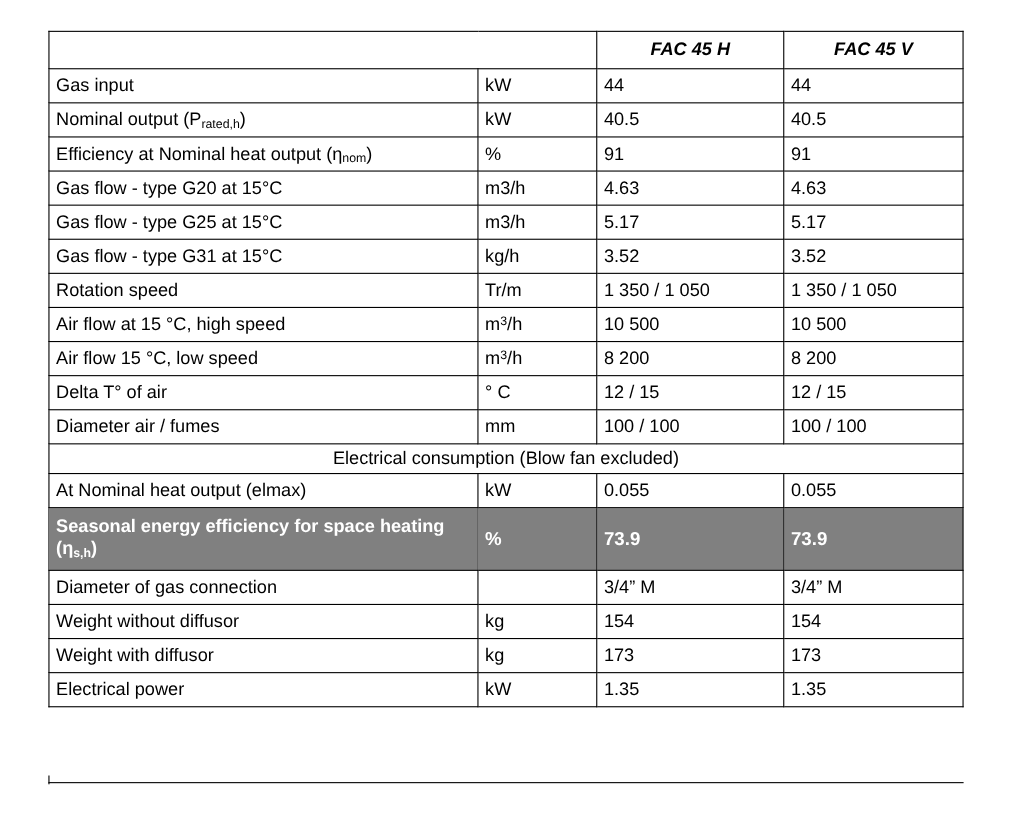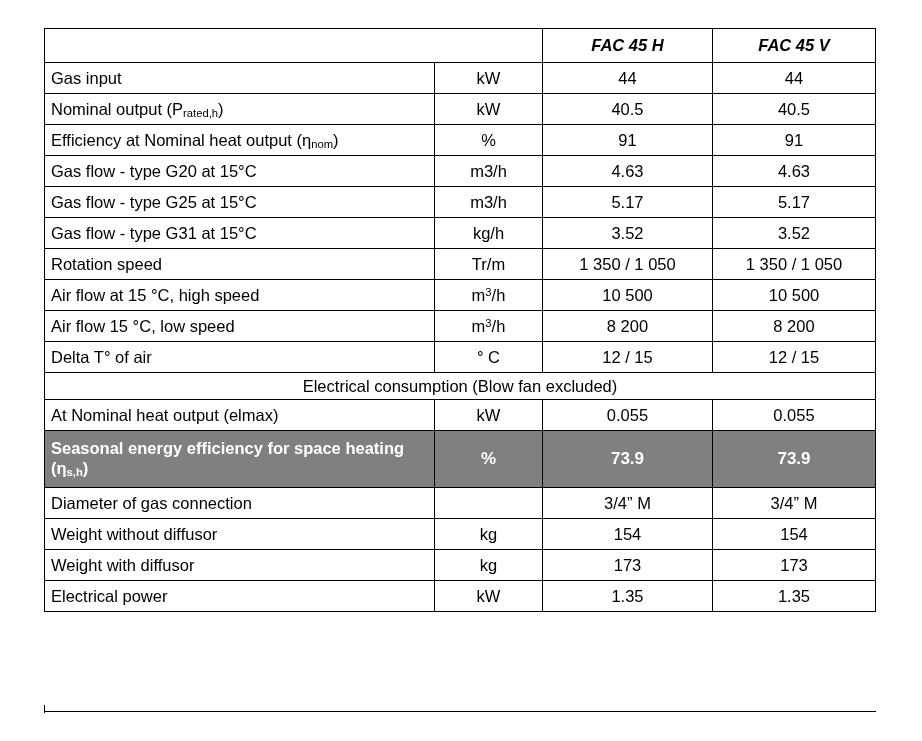--- a/index.html
+++ b/index.html
@@ -43,21 +43,20 @@
   col.c-unit  { width: 108px; }
   col.c-v1    { width: 170px; }
   col.c-v2    { width: 163px; }
 
   td.label {
     text-align: left;
     height: 30px;
     margin-left: 22px;
   }
   td.unit, td.val {
-    text-align: center;
     height: 30px;
   }
   td.header-blank { height: 33px; }
   td.model {
     text-align: center;
     font-weight: bold;
     font-style: italic;
     font-size: 17px;
     height: 33px;
   }
@@ -198,20 +197,26 @@
         <td class="val">8 200</td>
       </tr>
 
       <tr>
         <td class="label">Delta T° of air</td>
         <td class="unit">° C</td>
         <td class="val">12 / 15</td>
         <td class="val">12 / 15</td>
       </tr>
 
+      <tr>
+        <td class="label">Diameter air / fumes</td>
+        <td class="unit">mm</td>
+        <td class="val">100 / 100</td>
+        <td class="val">100 / 100</td>
+      </tr>
 
       <tr>
         <td class="section" colspan="4">Electrical consumption (Blow fan excluded)</td>
       </tr>
 
       <tr>
         <td class="label">At Nominal heat output (elmax)</td>
         <td class="unit">kW</td>
         <td class="val">0.055</td>
         <td class="val">0.055</td>

